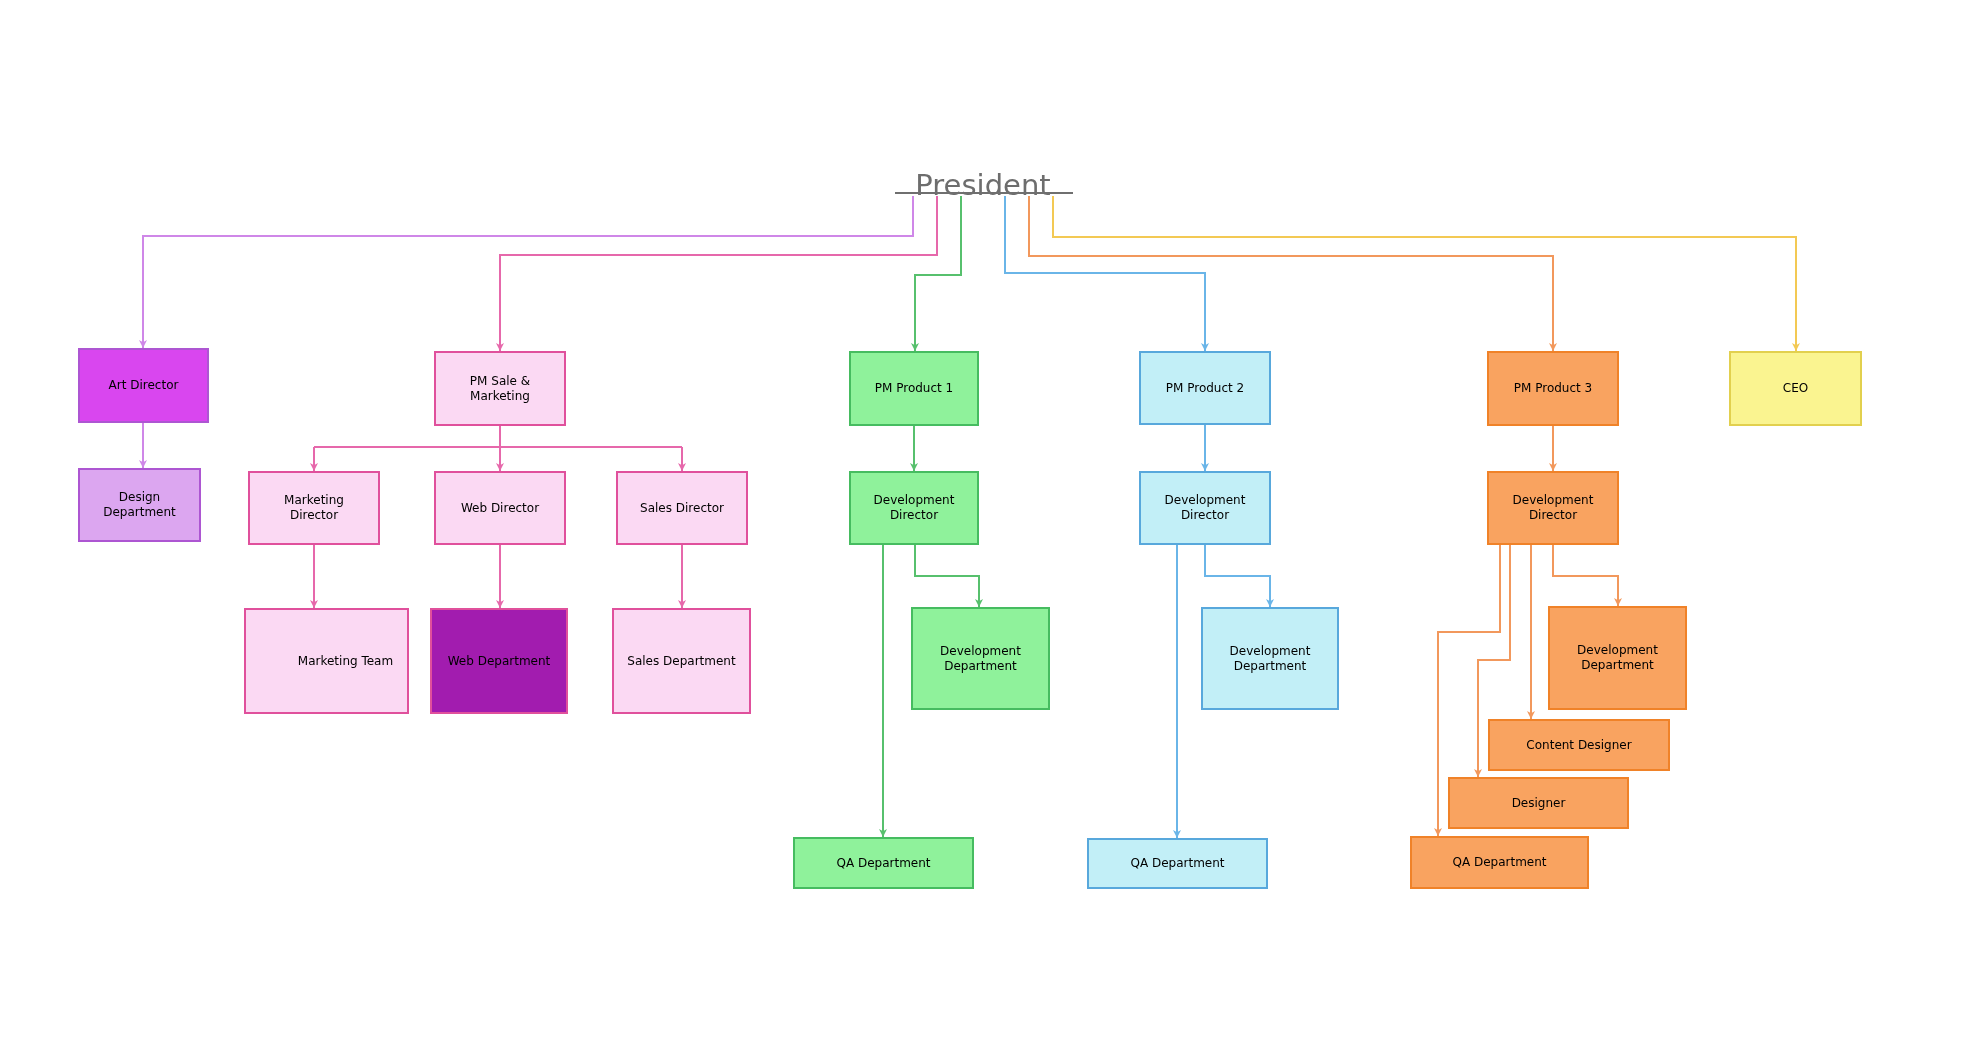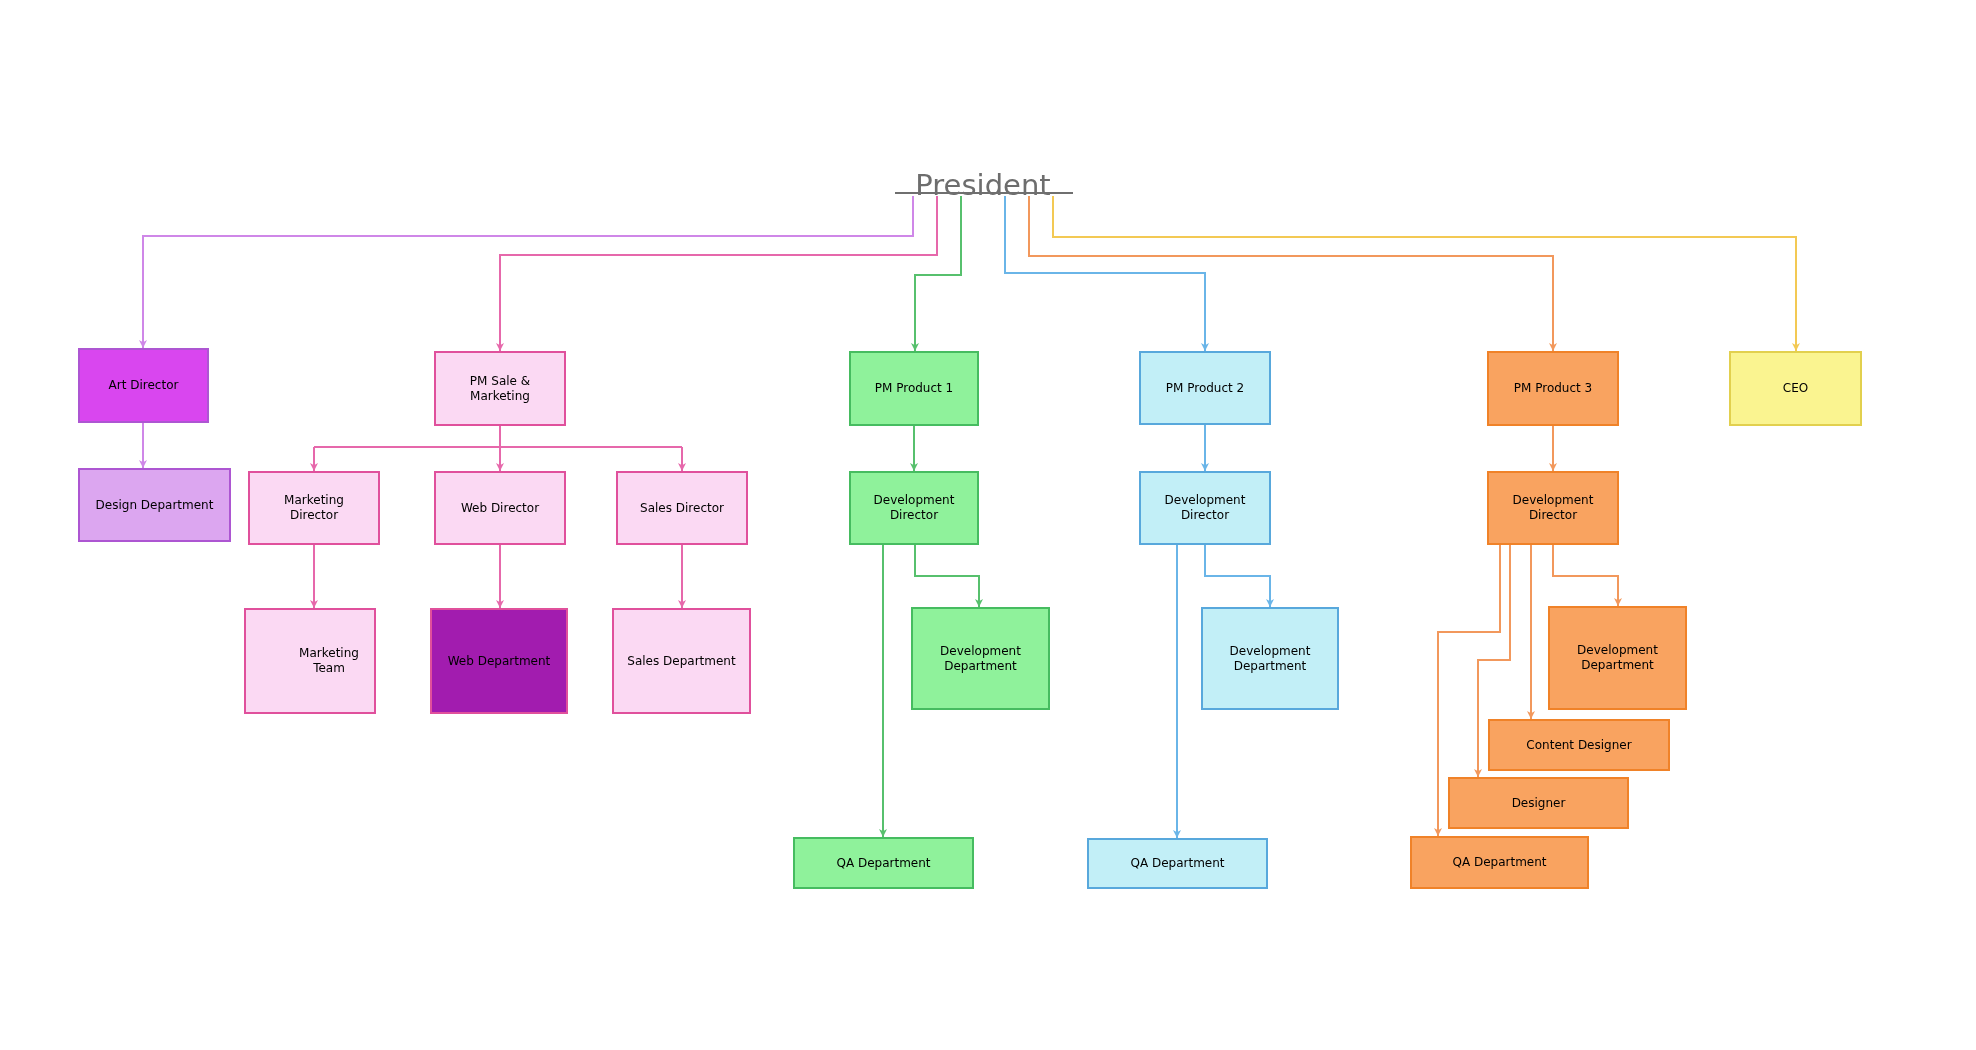--- a/index.html
+++ b/index.html
@@ -71,29 +71,29 @@
     <polyline stroke="#f2985c" points="1500,545 1500,632 1438,632 1438,836" marker-end="url(#ar-orange)"></polyline>
     <polyline stroke="#f2985c" points="1510,545 1510,660 1478,660 1478,777" marker-end="url(#ar-orange)"></polyline>
     <polyline stroke="#f2985c" points="1531,545 1531,719" marker-end="url(#ar-orange)"></polyline>
     <polyline stroke="#f2985c" points="1553,545 1553,576 1618,576 1618,606" marker-end="url(#ar-orange)"></polyline>
   </svg>
 
   <div class="chart-title">President</div>
   <div class="title-underline"></div>
 
   <div class="node" style="left: 78px; top: 348px; width: 131px; height: 75px; background: #d946ef; border-color: rgb(173, 86, 210);"><span>Art Director</span></div>
-  <div class="node" style="left: 78px; top: 468px; width: 153px; height: 74px; background: rgb(220, 166, 240); border-color: rgb(173, 86, 210);"><span>Design Department</span></div>
+  <div class="node" style="left: 78px; top: 468px; width: 123px; height: 74px; background: rgb(220, 166, 240); border-color: rgb(173, 86, 210);"><span>Design Department</span></div>
 
   <div class="node" style="left: 434px; top: 351px; width: 132px; height: 75px; background: rgb(251, 217, 243); border-color: rgb(224, 80, 156);"><span>PM Sale &amp;
 Marketing</span></div>
   <div class="node" style="left: 248px; top: 471px; width: 132px; height: 74px; background: rgb(251, 217, 243); border-color: rgb(224, 80, 156);"><span>Marketing
 Director</span></div>
   <div class="node" style="left: 434px; top: 471px; width: 132px; height: 74px; background: rgb(251, 217, 243); border-color: rgb(224, 80, 156);"><span>Web Director</span></div>
   <div class="node" style="left: 616px; top: 471px; width: 132px; height: 74px; background: rgb(251, 217, 243); border-color: rgb(224, 80, 156);"><span>Sales Director</span></div>
-  <div class="node" style="left: 244px; top: 608px; width: 132px; height: 106px; background: rgb(251, 217, 243); border-color: rgb(224, 80, 156); padding-left: 40px;"><span>Marketing Team</span></div>
+  <div class="node" style="left: 244px; top: 608px; width: 165px; height: 106px; background: rgb(251, 217, 243); border-color: rgb(224, 80, 156); padding-left: 40px;"><span>Marketing Team</span></div>
   <div class="node" style="left: 430px; top: 608px; width: 138px; height: 106px; background: #a21caf; border-color: rgb(224, 80, 156);"><span>Web Department</span></div>
   <div class="node" style="left: 612px; top: 608px; width: 139px; height: 106px; background: rgb(251, 217, 243); border-color: rgb(224, 80, 156);"><span>Sales Department</span></div>
 
   <div class="node" style="left: 849px; top: 351px; width: 130px; height: 75px; background: rgb(143, 242, 155); border-color: rgb(70, 188, 96);"><span>PM Product 1</span></div>
   <div class="node" style="left: 849px; top: 471px; width: 130px; height: 74px; background: rgb(143, 242, 155); border-color: rgb(70, 188, 96);"><span>Development
 Director</span></div>
   <div class="node" style="left: 911px; top: 607px; width: 139px; height: 103px; background: rgb(143, 242, 155); border-color: rgb(70, 188, 96);"><span>Development
 Department</span></div>
   <div class="node" style="left: 793px; top: 837px; width: 181px; height: 52px; background: rgb(143, 242, 155); border-color: rgb(70, 188, 96);"><span>QA Department</span></div>
 

